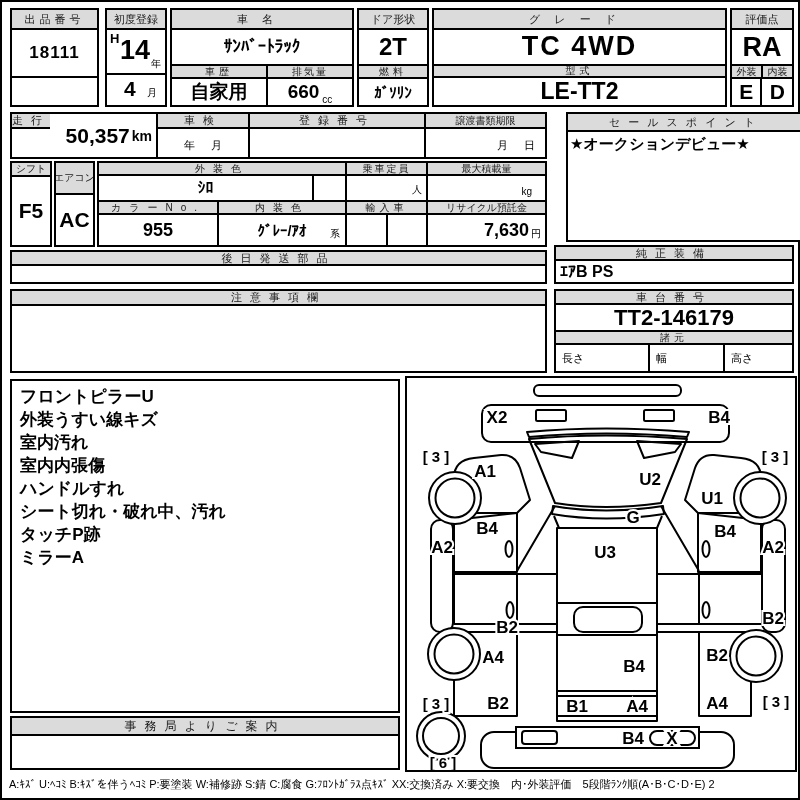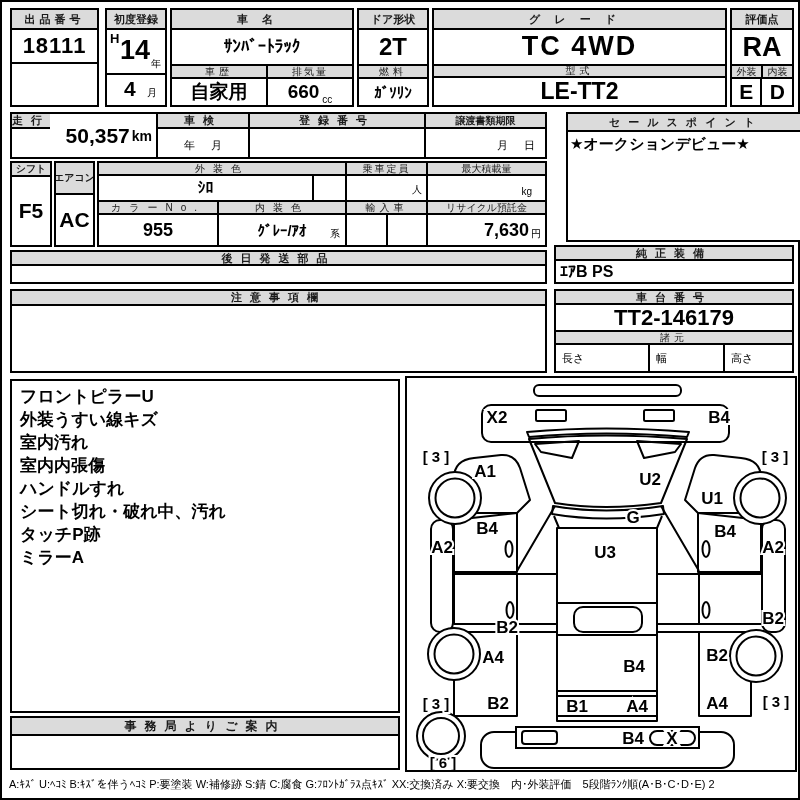--- a/index.html
+++ b/index.html
@@ -1,21 +1,21 @@
 <!DOCTYPE html>
 <html><head>
 <meta charset="utf-8">
 <style>
   * { margin:0; padding:0; box-sizing:border-box; }
   html,body { width:800px; height:800px; background:#fff; overflow:hidden; }
   body { position:relative; font-family:"Liberation Sans","DejaVu Sans",sans-serif; color:#000; }
   .sheet { position:absolute; inset:0; border:2px solid #000; background:#fff; }
   .box { position:absolute; border:2px solid #000; display:flex; flex-direction:column; background:#fff; }
   .hd { background:#dbdbdb; color:#1a1a1a; font-size:11px; display:flex; align-items:center; justify-content:center;
-        border-bottom:2px solid #000; white-space:nowrap; overflow:hidden; flex:0 0 auto;font-weight:bold; }
+        border-bottom:2px solid #000; white-space:nowrap; overflow:hidden; flex:0 0 auto; }
   .hd2 { background:#dbdbdb; color:#1a1a1a; font-size:10px; display:flex; align-items:center; justify-content:center;
         white-space:nowrap; overflow:hidden; }
   .ls2 { letter-spacing:2px; } .ls4 { letter-spacing:4px; } .ls8 { letter-spacing:8px; } .ls14 { letter-spacing:14px; }
   .row { display:flex; flex-direction:row; flex:0 0 auto; }
   .flex1 { flex:1 1 auto; }
   .cell { display:flex; align-items:center; justify-content:center; overflow:hidden; }
   .v { font-weight:bold; }
   .bl { border-left:2px solid #000; } .bb { border-bottom:2px solid #000; } .br { border-right:2px solid #000; }
   .unit { font-size:10px; font-weight:normal; }
   .legend { position:absolute; left:7px; top:775px; width:786px; font-size:11px; white-space:nowrap; letter-spacing:0; }
@@ -25,21 +25,21 @@
   .dlbl { font-size:17px; font-weight:bold; text-anchor:middle; fill:#000; paint-order:stroke; stroke:#fff; stroke-width:4px; }
   .dsm  { font-size:15px; }
 </style>
 </head>
 <body>
 
 <div class="sheet">
 
   <div class="box" style="left:8px;top:6px;width:89px;height:99px">
     <div class="hd ls4" style="height:20px">出品番号</div>
-    <div class="cell v bb" style="height:34px;font-size:22px;letter-spacing:1px">18111</div>
+    <div class="cell v bb" style="height:48px;font-size:17px;letter-spacing:1px">18111</div>
     <div class="cell flex1"></div>
   </div>
 
   <div class="box" style="left:103px;top:6px;width:62px;height:99px">
     <div class="hd" style="height:20px">初度登録</div>
     <div style="height:45px;position:relative;border-bottom:2px solid #000">
       <span class="v" style="position:absolute;left:3px;top:1px;font-size:13px">H</span>
       <span class="v" style="position:absolute;left:13px;top:5px;font-size:27px">14</span>
       <span class="unit" style="position:absolute;right:4px;bottom:2px">年</span>
     </div>

